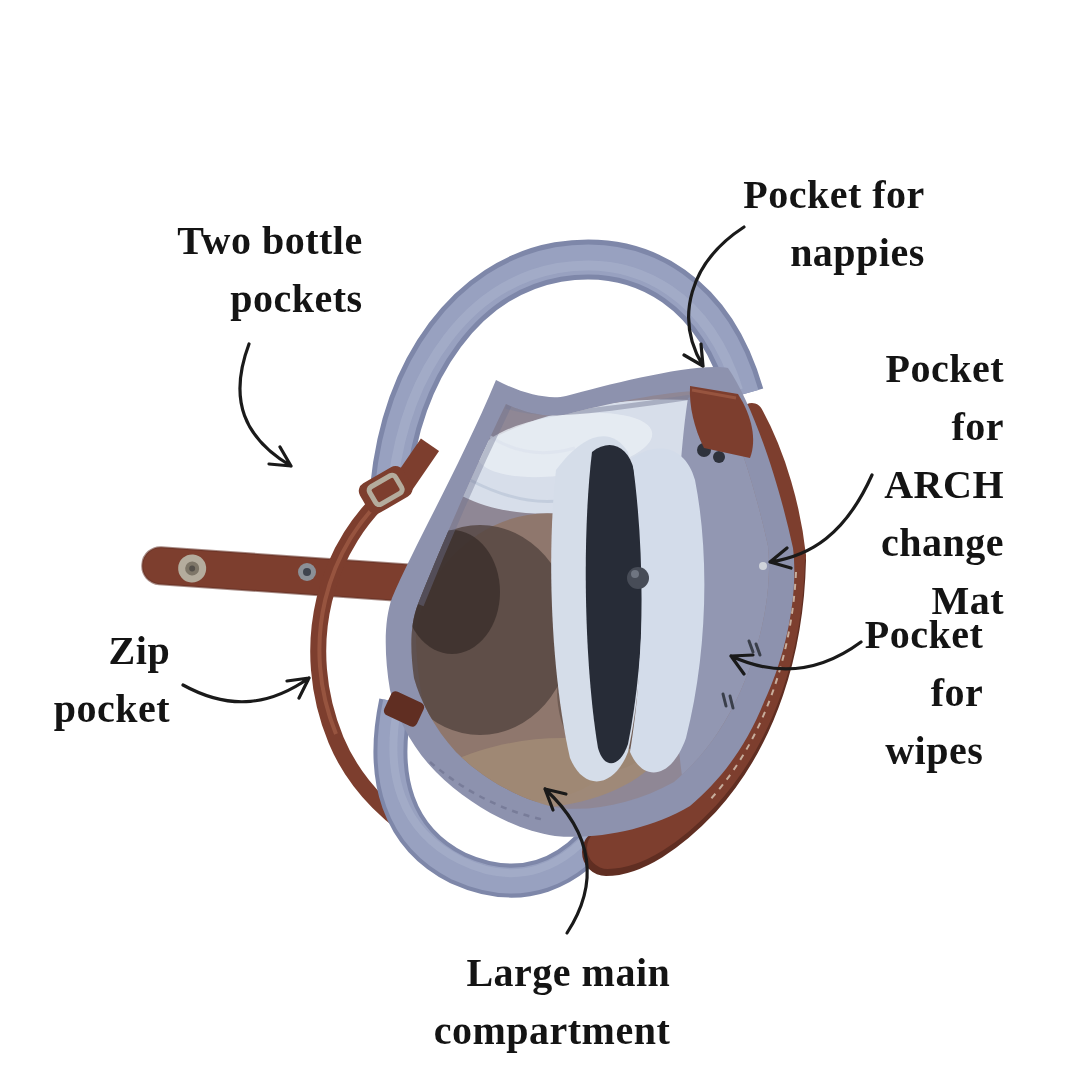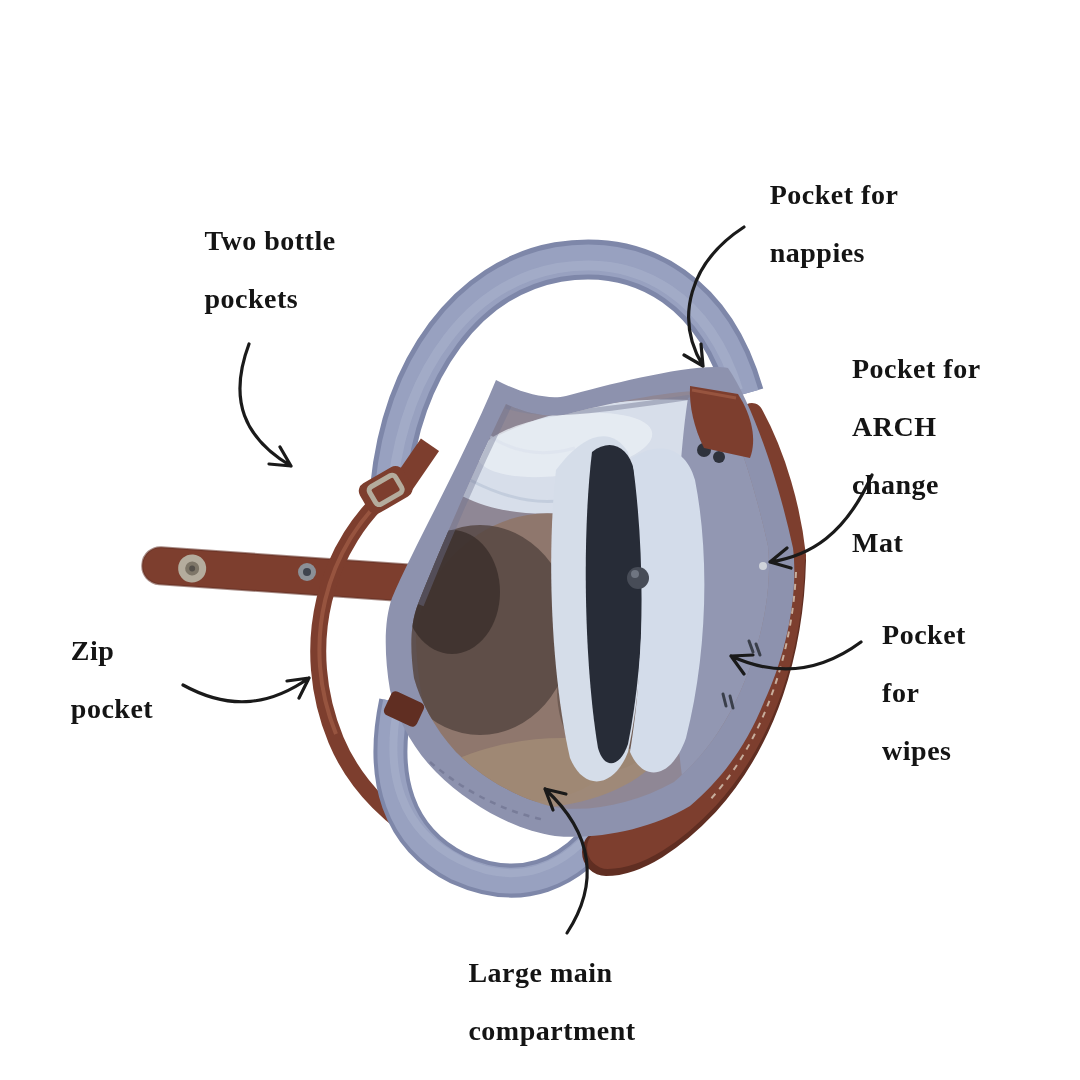--- a/index.html
+++ b/index.html
@@ -7,24 +7,24 @@
     position:relative;
     width:1080px;height:1080px;
     background:var(--background,#fff);
     overflow:hidden;
     font-family:"Liberation Serif", serif;
   }
   .scene{position:absolute;left:0;top:0;width:1080px;height:1080px;}
   .label{
     position:absolute;
     transform:translateX(-50%);
-    text-align:left;
+    text-align:right;
     font-family:"Liberation Serif", serif;
     font-weight:700;
-    font-size:28px;
+    font-size:40px;
     line-height:58px;
     color:var(--text,#141414);
     white-space:pre-line;
     letter-spacing:.5px;
   }
   .label-bottle{left:246px;top:212px;margin-left:24px;}
   .label-nappies{left:834px;top:166px;}
   .label-mat{left:928px;top:340px;}
   .label-wipes{left:924px;top:606px;}
   .label-zip{left:112px;top:622px;}

